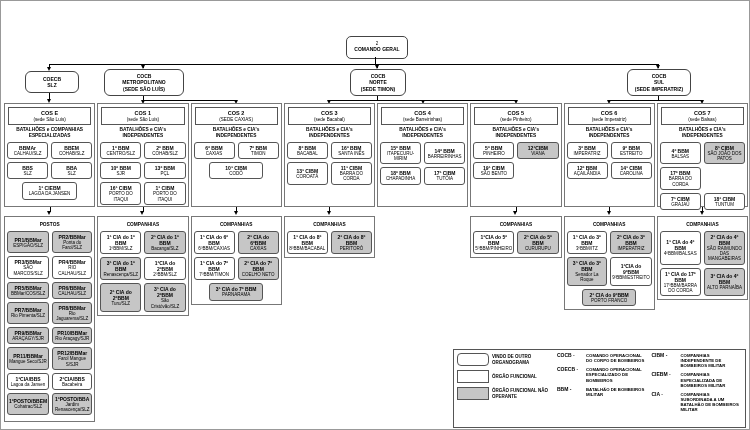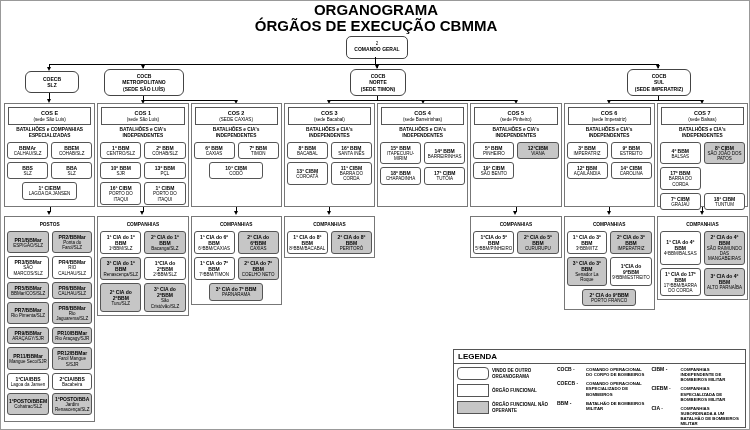--- a/index.html
+++ b/index.html
@@ -62,24 +62,20 @@
   .lg-col{flex:1;display:flex;flex-direction:column;gap:4px;}
   .lg-abbrev{display:flex;gap:3px;}
   .lg-abbr{font-size:5px;font-weight:bold;flex:0 0 26px;line-height:1.15;}
   .lg-text{font-size:4.3px;font-weight:bold;line-height:1.2;}
 </style>
 </head>
 <body>
 
 <div id="canvas">
 
-  <div id="title">
-    <div>ORGANOGRAMA</div>
-    <div>ÓRGÃOS DE EXECUÇÃO CBMMA</div>
-  </div>
 
   <div id="root">
     <div class="num">2</div>
     <div class="lbl">COMANDO GERAL</div>
   </div>
 
   <div id="connectors">
     <div class="lv" style="left:374px;top:56px;height:7px;"></div>
     <div class="lh" style="left:48px;top:63px;width:610px;"></div>
     <div class="lv" style="left:48px;top:63px;height:4px;"></div>
@@ -581,21 +577,20 @@
             <div class="unit gray">
               <div class="u-name">3ª CIA do 4º BBM</div>
               <div class="u-loc">ALTO PARNAÍBA</div>
             </div>
           </div>
         </div>
       </div>
     </div>
 
   <div id="legend">
-    <div id="legend-title">LEGENDA</div>
     <div id="legend-body">
       <div id="legend-shapes">
           <div class="lg-row">
             <div class="lg-shape rounded"></div>
             <div class="lg-label">VINDO DE OUTRO ORGANOGRAMA</div>
           </div>
           <div class="lg-row">
             <div class="lg-shape"></div>
             <div class="lg-label">ÓRGÃO FUNCIONAL</div>
           </div>

